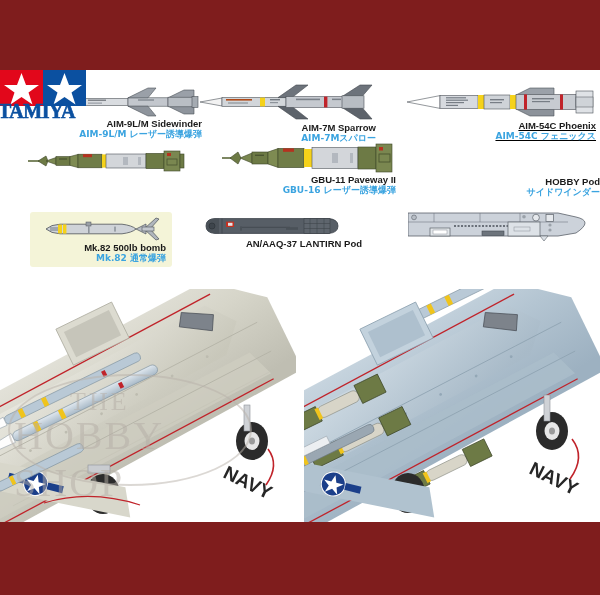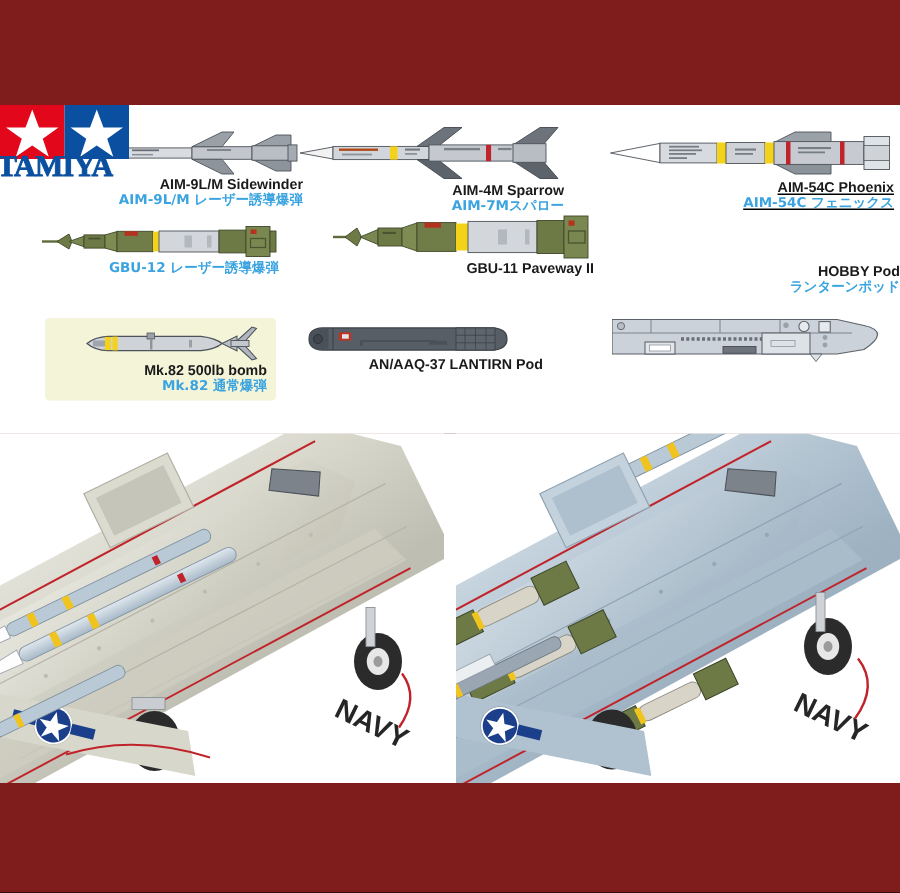--- a/index.html
+++ b/index.html
@@ -18,21 +18,21 @@
       font-family:"Liberation Serif","DejaVu Serif",serif;
       font-weight:bold;font-size:20px;letter-spacing:-0.5px;color:#0b50a0;
       -webkit-text-stroke:0.6px #0b50a0;line-height:20px;}
 
   
   .item{position:absolute;text-align:right;}
   .item .art{position:relative;margin:0 auto;}
   .item .en{font-size:9.5px;font-weight:bold;color:#1a1a1a;line-height:11px;white-space:nowrap;}
   .item .jp{font-size:9px;font-weight:bold;color:#3ba4e0;line-height:11px;white-space:nowrap;
       font-family:"DejaVu Sans","Liberation Sans",sans-serif;}
-  .item.hl{background:#f4f4d8;border-radius:3px;padding:4px 6px 3px 18px;}
+  .item.hl{background:#f4f4d8;border-radius:3px;padding:4px 6px 3px 6px;}
 
   
   .photos{position:absolute;left:0;top:289px;width:600px;height:233px;background:#fff;}
   .photo{position:absolute;top:0;height:233px;overflow:hidden;}
   .photo-l{left:0;width:296px;background:#ffffff;}
   .photo-r{left:304px;width:296px;background:#ffffff;}
   .wm{position:absolute;left:8px;top:85px;width:250px;height:110px;
       pointer-events:none;opacity:.5;}
   .wm .ring{position:absolute;left:0;top:0;width:240px;height:108px;border:2px solid #b9b2aa;border-radius:50%;}
   .wm .t1{position:absolute;left:62px;top:13px;font-family:"Liberation Serif","DejaVu Serif",serif;
@@ -98,21 +98,21 @@
           <polygon points="82,24.4 100,37 112,37 96,24.4" fill="#5d636b" stroke="#41474e" stroke-width="0.6"></polygon>
           <rect x="90" y="14.6" width="58" height="10.8" fill="#c5c9cf" stroke="#4c5259" stroke-width="0.6"></rect>
           <rect x="100" y="16.6" width="24" height="1.6" fill="#7b8189"></rect>
           <rect x="128" y="14.6" width="3.4" height="10.8" fill="#c0232a"></rect>
           <rect x="136" y="16.6" width="9" height="1.5" fill="#7b8189"></rect>
           <polygon points="146,14.6 164,3 176,3 166,14.6" fill="#6d737b" stroke="#41474e" stroke-width="0.6"></polygon>
           <polygon points="146,25.4 164,37 176,37 166,25.4" fill="#5d636b" stroke="#41474e" stroke-width="0.6"></polygon>
           <rect x="146" y="13.8" width="22" height="12.4" fill="#b8bdc3" stroke="#4c5259" stroke-width="0.6"></rect>
         </svg>
       </div>
-      <div class="en">AIM-4M Sparrow</div>
+      <div class="en">AIM-7M Sparrow</div>
       <div class="jp">AIM-7Mスパロー</div>
     </div>
 
     <div class="item" style="left:404px;top:14px;width:192px;text-decoration:underline;">
       <div class="art" style="width:192px;height:36px;">
         <svg width="192" height="36" viewBox="0 0 192 36">
           <polygon points="3,18 36,11.6 36,24.4" fill="#ffffff" stroke="#4c5259" stroke-width="0.6"></polygon>
           <rect x="36" y="11.4" width="38" height="13.2" fill="#d7dadf" stroke="#4c5259" stroke-width="0.6"></rect>
           <rect x="42" y="13.2" width="20" height="1.2" fill="#777d85"></rect>
           <rect x="42" y="15.6" width="22" height="1.2" fill="#777d85"></rect>
@@ -153,21 +153,20 @@
           <rect x="80" y="6" width="40" height="14" fill="#d3d6da" stroke="#4c5259" stroke-width="0.6"></rect>
           <rect x="97" y="9" width="5" height="8" fill="#b3b8bf"></rect>
           <rect x="112" y="9" width="3" height="8" fill="#b3b8bf"></rect>
           <rect x="120" y="5.4" width="18" height="15.2" fill="#6d7a45" stroke="#3e4729" stroke-width="0.6"></rect>
           <rect x="138" y="3" width="16" height="20" fill="#7a8750" stroke="#3e4729" stroke-width="0.6"></rect>
           <rect x="141" y="5" width="4" height="3" fill="#b5321f"></rect>
           <rect x="141" y="11" width="10" height="6" fill="none" stroke="#4a5430" stroke-width="0.8"></rect>
           <rect x="154" y="6" width="4" height="14" fill="#6d7a45" stroke="#3e4729" stroke-width="0.6"></rect>
         </svg>
       </div>
-      <div class="jp">GBU-12 レーザー誘導爆弾</div>
     </div>
 
     <div class="item" style="left:220px;top:72px;width:176px;">
       <div class="art" style="width:176px;height:32px;">
         <svg width="176" height="32" viewBox="0 0 176 32">
           <rect x="2" y="15.2" width="10" height="1.6" fill="#5e6a3c"></rect>
           <polygon points="10,16 18,10 21,16 18,22" fill="#6d7a45" stroke="#3e4729" stroke-width="0.6"></polygon>
           <polygon points="20,16 32,11 32,21" fill="#7a8750" stroke="#3e4729" stroke-width="0.6"></polygon>
           <rect x="32" y="10" width="16" height="12" fill="#6d7a45" stroke="#3e4729" stroke-width="0.6"></rect>
           <rect x="35" y="12.6" width="9" height="1.4" fill="#4a5430"></rect>
@@ -179,25 +178,26 @@
           <rect x="92" y="5.6" width="46" height="20.8" fill="#d3d6da" stroke="#4c5259" stroke-width="0.6"></rect>
           <rect x="112" y="11" width="6" height="10" fill="#b3b8bf"></rect>
           <rect x="130" y="11" width="3" height="10" fill="#b3b8bf"></rect>
           <rect x="138" y="5" width="18" height="22" fill="#6d7a45" stroke="#3e4729" stroke-width="0.6"></rect>
           <rect x="156" y="2" width="16" height="28" fill="#7a8750" stroke="#3e4729" stroke-width="0.6"></rect>
           <rect x="159" y="5" width="4" height="3.5" fill="#b5321f"></rect>
           <rect x="159" y="12" width="11" height="8" fill="none" stroke="#4a5430" stroke-width="0.9"></rect>
         </svg>
       </div>
       <div class="en">GBU-11 Paveway II</div>
+      <div class="jp">GBU-16 レーザー誘導爆弾</div>
     </div>
 
     <div class="item" style="left:408px;top:106px;width:192px;">
       <div class="en">HOBBY Pod</div>
-      <div class="jp">ランターンポッド</div>
+      <div class="jp">サイドワインダー</div>
       <div class="art" style="width:192px;height:44px;margin-top:2px;">
         <svg width="192" height="44" viewBox="0 0 192 44">
           <path d="M0,13 L150,13 L168,17 Q186,21 168,33 L150,36 L0,36 Z" fill="#ccd2da" stroke="#5b6169" stroke-width="0.8"></path>
           <line x1="0" y1="22" x2="160" y2="22" stroke="#737a83" stroke-width="0.6"></line>
           <line x1="26" y1="13" x2="26" y2="22" stroke="#737a83" stroke-width="0.6"></line>
           <line x1="72" y1="13" x2="72" y2="22" stroke="#737a83" stroke-width="0.6"></line>
           <line x1="112" y1="13" x2="112" y2="22" stroke="#737a83" stroke-width="0.6"></line>
           <circle cx="128" cy="17.6" r="3.4" fill="#e6e9ed" stroke="#5b6169" stroke-width="0.7"></circle>
           <rect x="138" y="14.4" width="7.5" height="7" fill="#e6e9ed" stroke="#5b6169" stroke-width="0.7"></rect>
           <circle cx="6" cy="17.4" r="2.4" fill="#b8bec6" stroke="#5b6169" stroke-width="0.6"></circle>
@@ -350,20 +350,25 @@
           <polygon points="-10,164 -34,158 -30,174 -10,173" fill="#8d939b" stroke="#5a6views" stroke-width="0.5"></polygon>
         </g>
 
         <text class="navy" x="222" y="188" font-size="19" font-family="Liberation Sans, sans-serif" font-weight="bold" fill="#262626" transform="rotate(26 222 188)">NAVY</text>
 
         <path d="M268,160 Q280,176 266,196" stroke="#c0232a" stroke-width="1.6" fill="none"></path>
         <path d="M44,214 Q90,200 140,216" stroke="#c0232a" stroke-width="1.3" fill="none"></path>
       </svg>
 
       
+      <div class="wm">
+        <div class="ring"></div>
+        <div class="t1">THE</div>
+        <div class="t2">HOBBY SHOP</div>
+      </div>
     </div>
 
     <div class="photo photo-r">
       <svg width="296" height="233" viewBox="0 0 296 233">
         <defs>
           <linearGradient id="bg1" x1="0" y1="0" x2="0.4" y2="1">
             <stop offset="0" stop-color="#cfdbe4"></stop>
               <stop offset="0.5" stop-color="#b4c5d2"></stop>
             <stop offset="1" stop-color="#9db1c1"></stop>
           </linearGradient>

